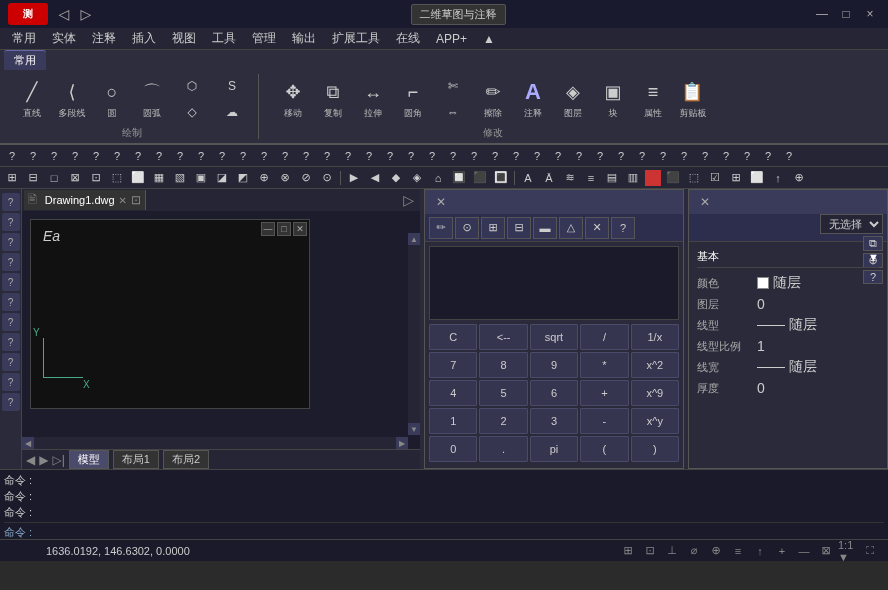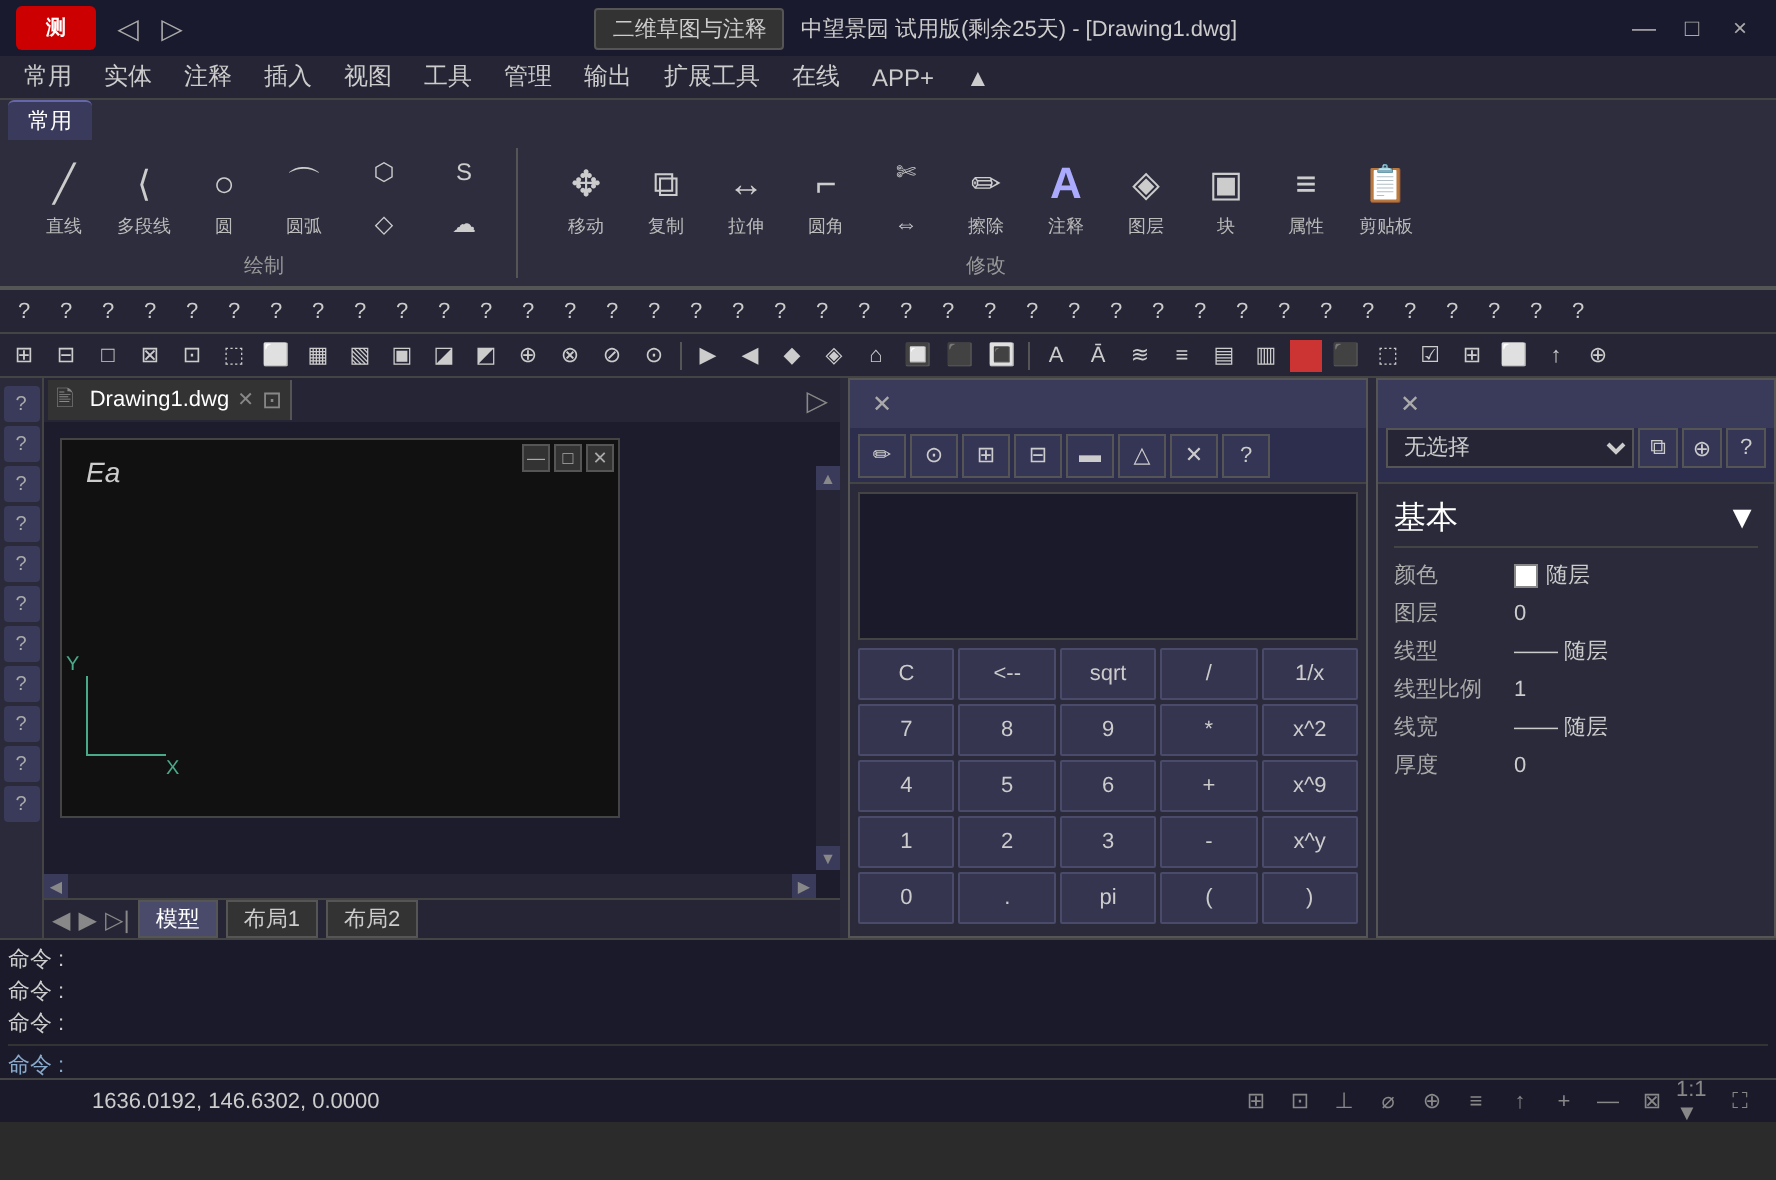--- a/index.html
+++ b/index.html
@@ -67,28 +67,28 @@
     .calc-keypad-label { padding: 4px 8px; color: #ccc; font-size: 11px; display: flex; align-items: center; gap: 4px; }
     .calc-keypad { padding: 0 4px 4px; }
     .calc-row { display: flex; gap: 2px; margin-bottom: 2px; }
     .calc-btn { flex: 1; height: 26px; background: #353550; border: 1px solid #4a4a6a; display: flex; align-items: center; justify-content: center; cursor: pointer; color: #ccc; font-size: 11px; border-radius: 1px; }
 
     
     .props-panel { width: 200px; background: #2a2a3a; border: 1px solid #555; display: flex; flex-direction: column; }
     .props-header { height: 24px; background: #3a3a5a; display: flex; align-items: center; padding: 0 8px; gap: 4px; }
     .props-title { flex: 1; color: #fff; font-size: 12px; }
     .props-close { width: 16px; height: 16px; display: flex; align-items: center; justify-content: center; cursor: pointer; color: #aaa; }
-    .props-toolbar { height: 28px; display: flex; align-items: flex-start; padding: 0 4px; gap: 2px; border-bottom: 1px solid #444; background: #2d2d4d; }
+    .props-toolbar { height: 28px; display: flex; align-items: flex-end; padding: 0 4px; gap: 2px; border-bottom: 1px solid #444; background: #2d2d4d; flex-direction: column; }
     .props-select { flex: 1; background: #252535; border: 1px solid #555; color: #ccc; padding: 2px 4px; font-size: 11px; }
     .props-tb-btn { width: 20px; height: 20px; background: #353555; border: 1px solid #555; display: flex; align-items: center; justify-content: center; cursor: pointer; color: #ccc; font-size: 11px; }
     .props-section { padding: 4px 8px; }
-    .props-section-header { display: flex; align-items: center; justify-content: space-between; color: #fff; font-size: 16px; padding: 3px 0; border-bottom: 1px solid #444; margin-bottom: 4px; }
+    .props-section-header { display: flex; align-items: center; justify-content: space-between; color: #fff; font-size: 11px; padding: 3px 0; border-bottom: 1px solid #444; margin-bottom: 4px; }
     .props-row { display: flex; align-items: center; padding: 2px 0; }
     .props-label { width: 60px; color: #aaa; font-size: 11px; }
-    .props-value { flex: 1; color: #ccc; font-size: 11px; display: flex; align-items: center; gap: 4px; }
+    .props-value { flex: 1; color: #ccc; font-size: 14px; display: flex; align-items: center; gap: 4px; }
     .color-swatch { width: 12px; height: 12px; background: #fff; border: 1px solid #888; }
 
     
     .statusbar { height: 22px; background: #1a1a2a; display: flex; align-items: center; padding: 0 8px; gap: 8px; border-top: 1px solid #444; font-size: 11px; color: #aaa; }
     .status-coords { color: #ccc; margin-left: 38px; }
     .status-icons { display: flex; gap: 2px; margin-left: auto; }
     .status-icon { width: 20px; height: 18px; display: flex; align-items: center; justify-content: center; cursor: pointer; color: #888; font-size: 11px; }
 
     
     .cmdline { height: 70px; background: #1a1a2a; border-top: 1px solid #444; padding: 2px 4px; font-size: 11px; color: #ccc; }
@@ -104,21 +104,20 @@
 <div class="titlebar">
   <div class="titlebar-logo">
     <span>测</span>
   </div>
   <div class="titlebar-nav">
     <span class="titlebar-btn">◁</span>
     <span class="titlebar-btn">▷</span>
   </div>
   <div class="titlebar-center">
     <div class="titlebar-dropdown">二维草图与注释</div>
-    <span>中望景园 试用版(剩余25天) - [Drawing1.dwg]</span>
   </div>
   <div class="titlebar-controls">
     <div class="titlebar-btn">—</div>
     <div class="titlebar-btn">□</div>
     <div class="titlebar-btn close">×</div>
   </div>
 </div>
 
 <div class="menubar">
   <div class="menubar-item">常用</div>

